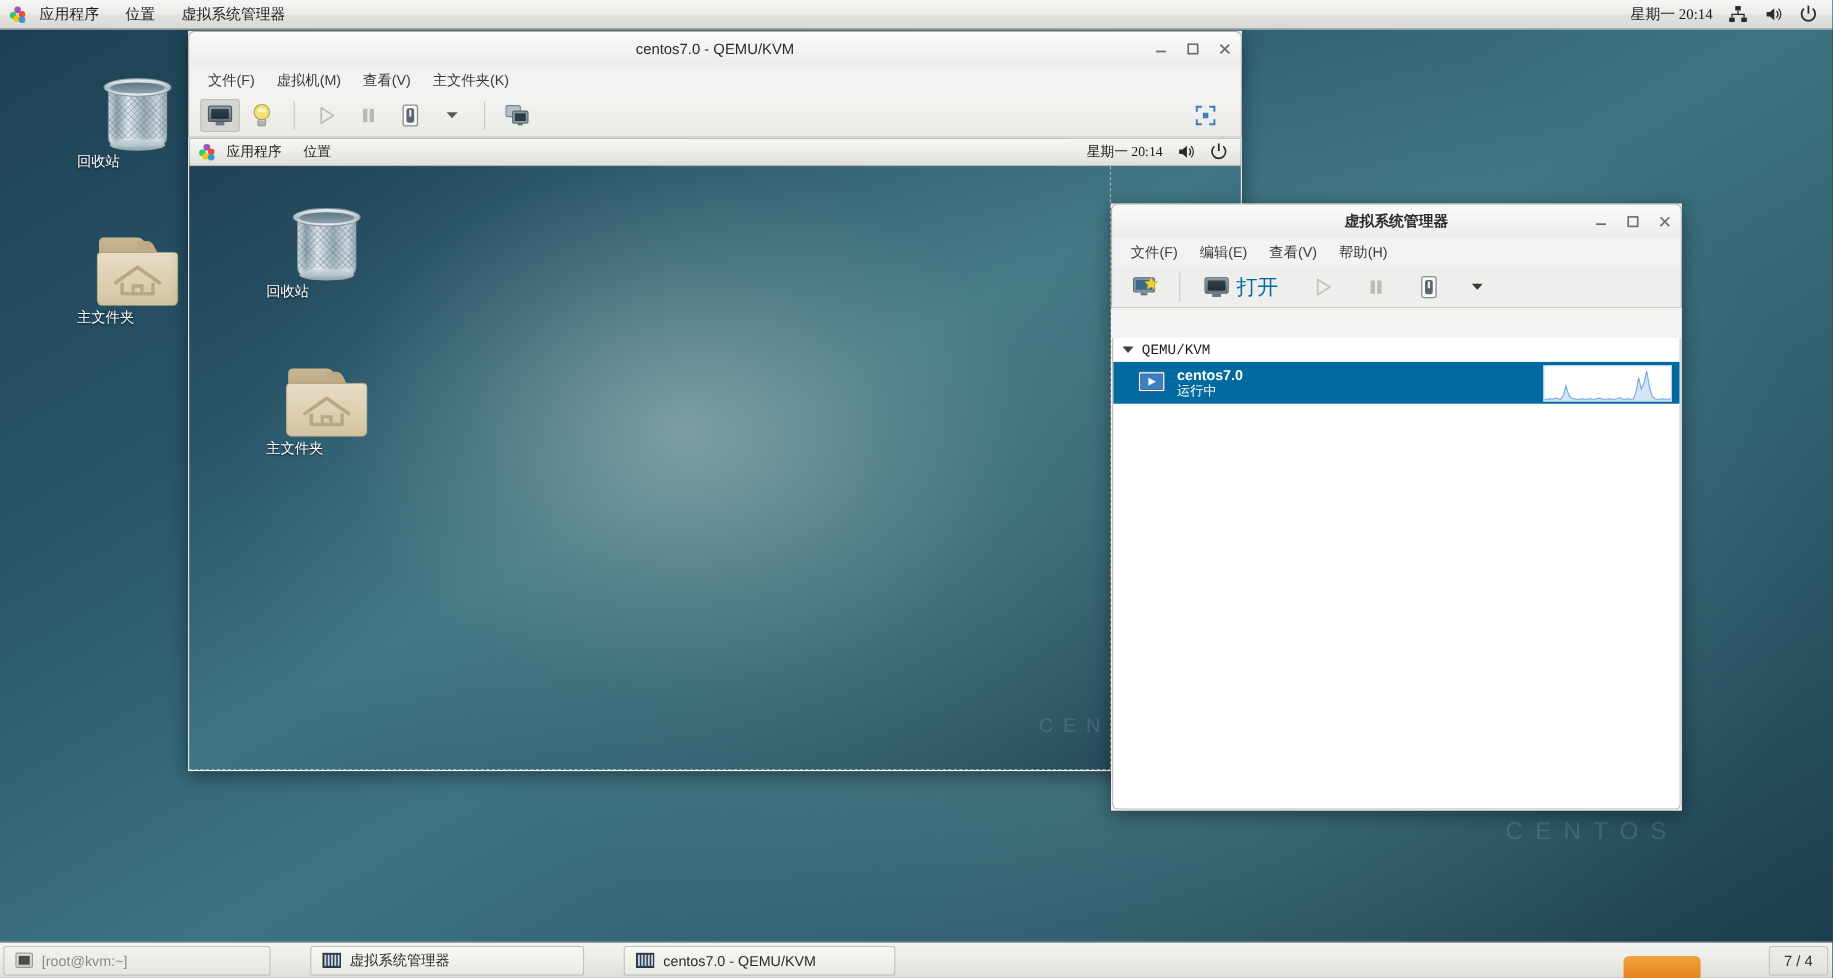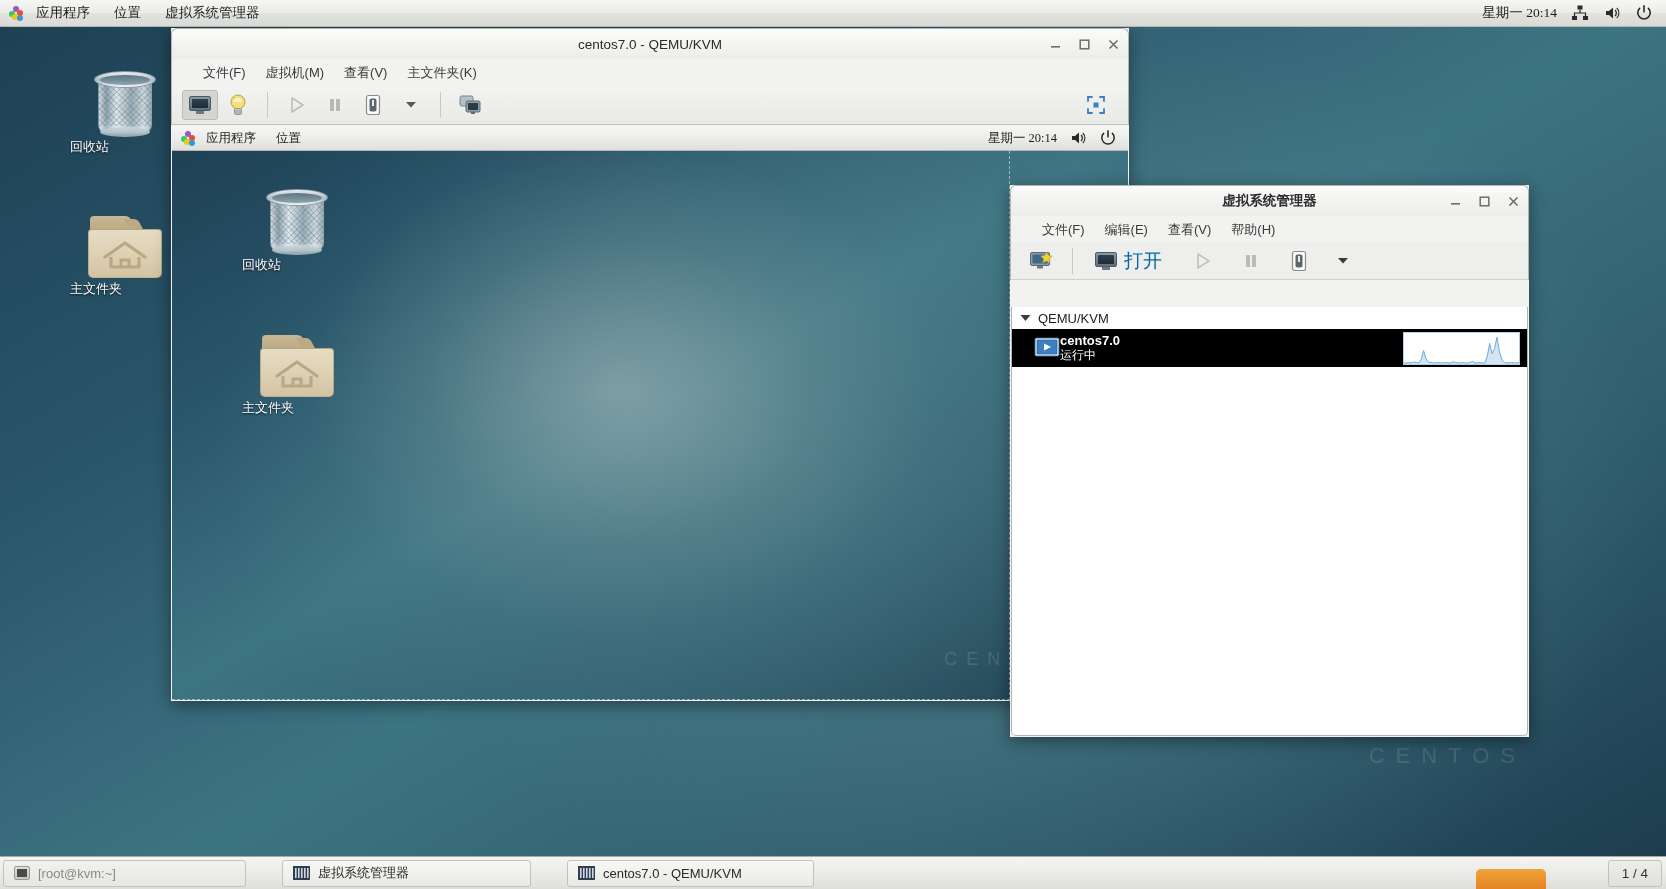--- a/index.html
+++ b/index.html
@@ -55,21 +55,21 @@
     border:1px solid #b4b4ae; border-bottom:none;
     border-top-left-radius:6px; border-top-right-radius:6px;
     display:flex; align-items:center; justify-content:center;
   }
   .titlebar .title { font-size:13.5px; color:#2a2a2a; font-weight:bold; }
   .titlebar .wbtns { position:absolute; right:7px; top:0; height:31px; display:flex; align-items:center; gap:14px; }
   .wbtn { width:15px; height:15px; opacity:0.72; cursor:pointer; display:flex; align-items:center; justify-content:center; }
   .menubar {
     height:26px; display:flex; align-items:center;
     background:#f2f2f0; border-left:1px solid #b4b4ae; border-right:1px solid #b4b4ae;
-    font-size:13px; color:#3a3a3a;padding-left:14px;
+    font-size:13px; color:#3a3a3a;
   }
   .menubar .mi { padding:0 10px; line-height:25px; white-space:nowrap; }
   .menubar .mi:first-child { margin-left:7px; }
 
   
   #vm-window { left:171px; top:28px; width:958px; height:673px; }
   #vm-window .titlebar .title { font-weight:normal; font-size:13.5px; }
   #vm-toolbar {
     height:40px; background:linear-gradient(to bottom,#f3f3f1,#e9e9e6);
     border-left:1px solid #b4b4ae; border-right:1px solid #b4b4ae; border-bottom:1px solid #c3c3bd;
@@ -194,25 +194,25 @@
   #vmm-columns .col.cpu { width:131px; }
   #vmm-list {
     position:absolute; left:1px; top:122px; width:517px; height:429px;
     background:#ffffff; border-left:1px solid #b4b4ae; border-right:1px solid #b4b4ae;
     border-bottom:1px solid #b4b4ae;
     border-bottom-left-radius:5px; border-bottom-right-radius:5px;
     overflow:hidden;
   }
   .conn-row {
     height:22px; display:flex; align-items:center; gap:7px;
-    padding-left:8px; font-size:13px; color:#1c1c1c;
+    padding-left:8px; font-size:13px; color:#1c1c1c;font-family:Liberation Mono, monospace;
   }
   .vm-row {
     height:38px; display:flex; align-items:center;
-    background:#000000; color:#ffffff; padding-left:22px; 
+    background:#0369a1; color:#ffffff; padding-left:22px; gap:10px;
   }
   .vm-row .vmtext { flex:1; }
   .vm-row .vmname { font-size:13px; font-weight:bold; line-height:15px; }
   .vm-row .vmstate { font-size:12px; line-height:15px; }
   .sparkline {
     width:117px; height:33px; background:#ffffff;
     border:1px solid #b9cfe6; margin-right:7px;
   }
   
   .mon { width:22px; height:18px; position:relative; }
@@ -595,15 +595,15 @@
       <rect x="5" y="2" width="1.6" height="10" fill="#cfd8e2"></rect>
       <rect x="8" y="2" width="1.6" height="10" fill="#cfd8e2"></rect>
       <rect x="11" y="2" width="1.6" height="10" fill="#cfd8e2"></rect>
       <rect x="14" y="2" width="1.6" height="10" fill="#cfd8e2"></rect>
     </svg>
     <span>centos7.0 - QEMU/KVM</span>
   </div>
   <div class="spacer"></div>
   <div class="bottomcorner"></div>
   <div class="wsswitch">
-    <span>1 / 4</span>
+    <span>7 / 4</span>
   </div>
 </div>
 
 </body></html>

